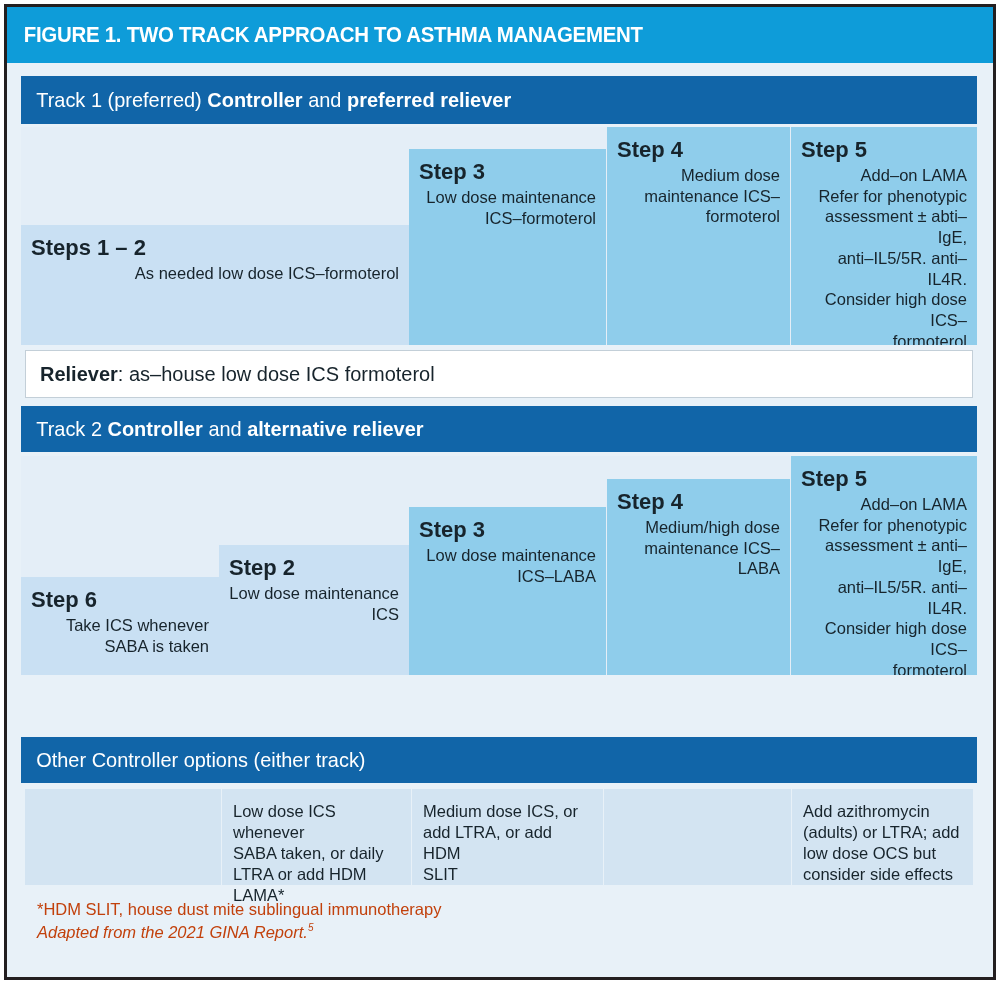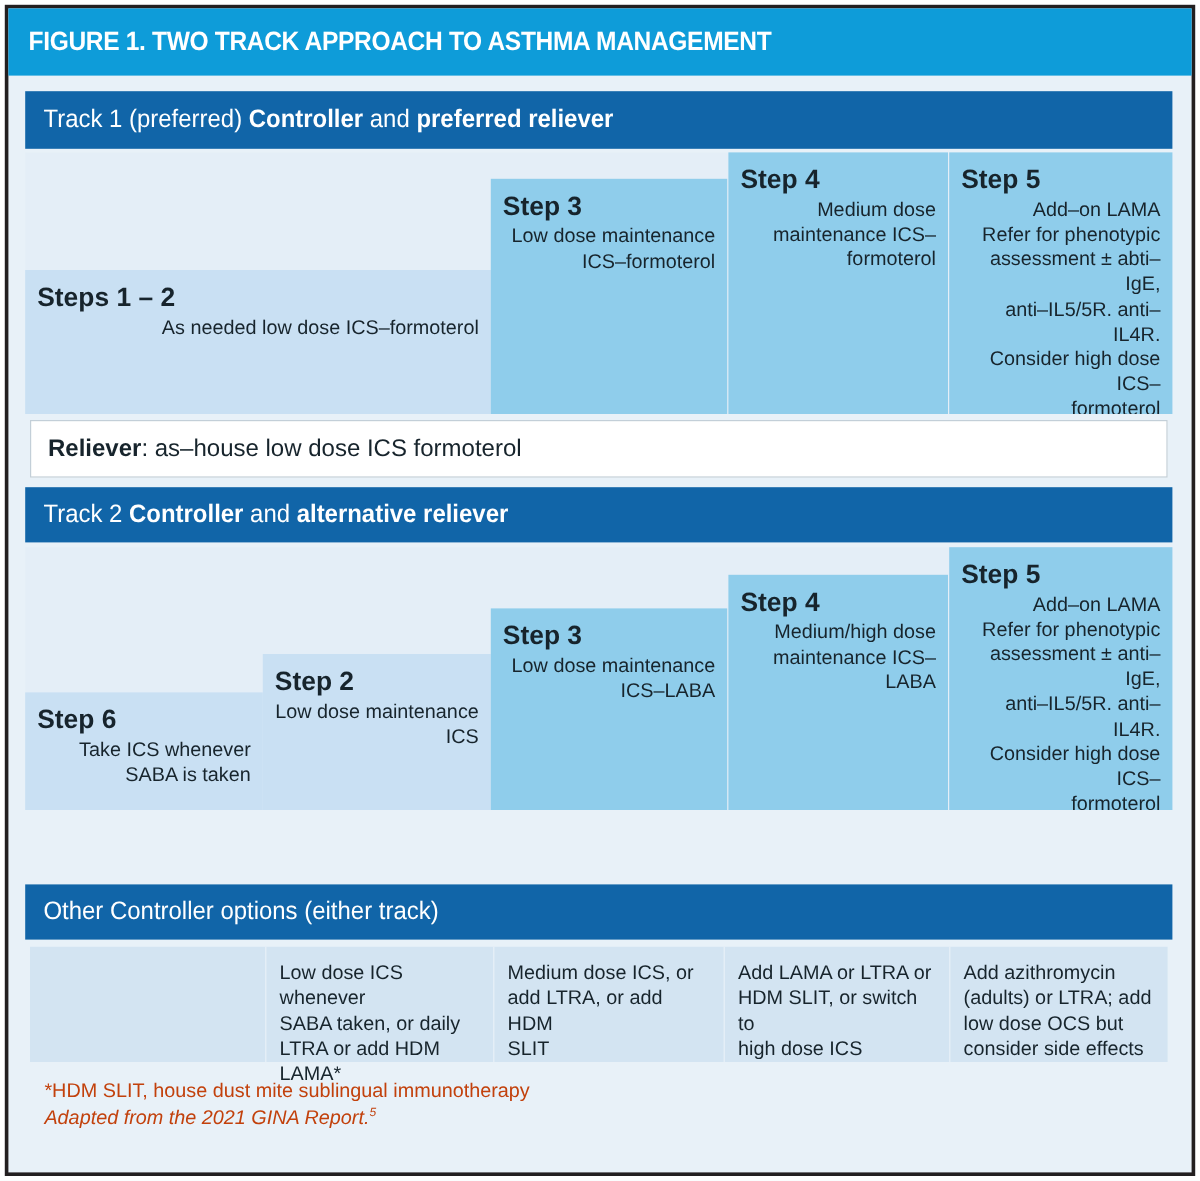--- a/index.html
+++ b/index.html
@@ -235,23 +235,20 @@
     <div class="option-divider" style="left:578px;"></div>
     <div class="option-divider" style="left:766px;"></div>
 
     <div class="option-cell" style="left:0px;   width:196px;"></div>
     <div class="option-cell" style="left:196px; width:190px;">Low dose ICS whenever
 SABA taken, or daily
 LTRA or add HDM LAMA*</div>
     <div class="option-cell" style="left:386px; width:192px;">Medium dose ICS, or
 add LTRA, or add HDM
 SLIT</div>
-    <div class="option-cell" style="left:578px; width:188px;">Add LAMA or LTRA or
-HDM SLIT, or switch to
-high dose ICS</div>
     <div class="option-cell" style="left:766px; width:182px;">Add azithromycin
 (adults) or LTRA; add
 low dose OCS but
 consider side effects</div>
   </div>
 
   <div class="footnote" style="top:893px;">*HDM SLIT, house dust mite sublingual immunotherapy</div>
   <div class="footnote italic" style="top:915px;"><span>Adapted from the 2021 GINA Report.</span><sup>5</sup></div>
 
 </div>

